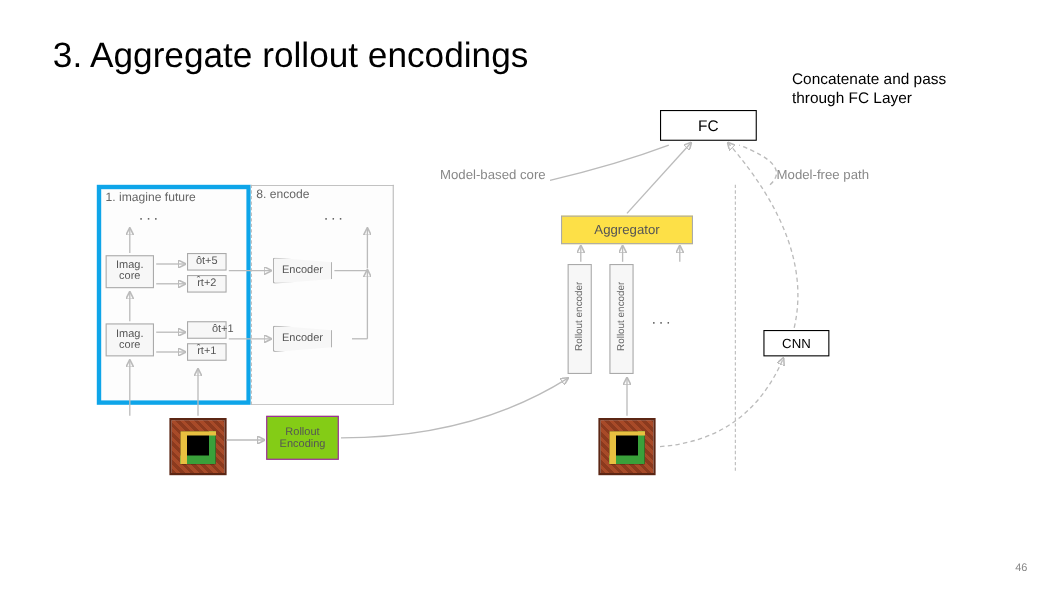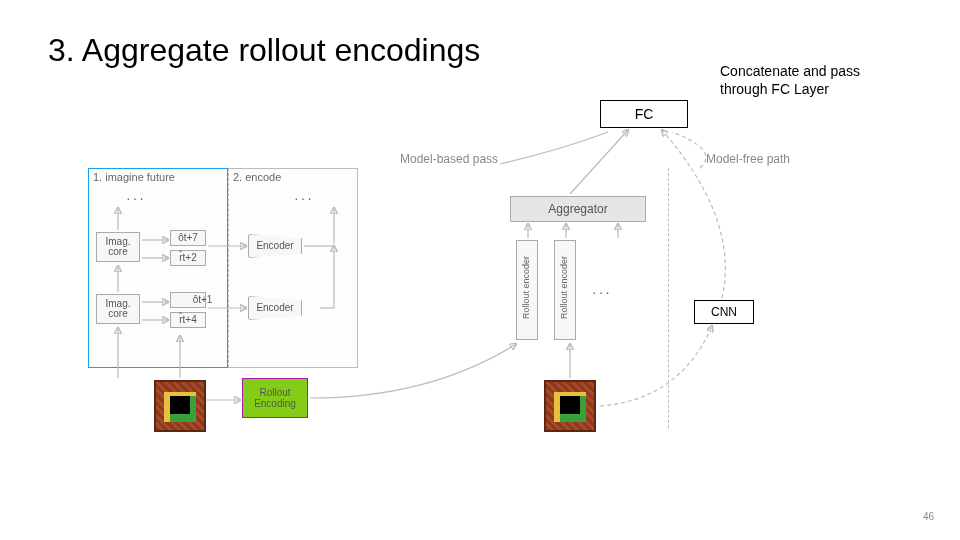--- a/index.html
+++ b/index.html
@@ -59,21 +59,21 @@
     font-size: 10px;
     color: #888;
   }
   
   .panel1 {
     position: absolute;
     top: 168px;
     left: 88px;
     width: 140px;
     height: 200px;
-    border: 1px solid #0ea5e9;
+    border: 4px solid #0ea5e9;
     background: #fdfdfd;
   }
   .panel1-title {
     position: absolute;
     top: 2px; left: 4px;
     font-size: 11px;
     color: #666;
   }
   .panel2 {
     position: absolute;
@@ -120,24 +120,24 @@
     background: #84cc16;
     font-size: 10px;
     color: #555;
     display: flex; align-items: center; justify-content: center;
     text-align: center;
   }
   .agg-box {
     position: absolute;
     top: 196px;
     left: 510px;
-    width: 136px;
+    width: 120px;
     height: 26px;
     border: 1px solid #aaa;
-    background: #e5e5e5;
+    background: #fde047;
     font-size: 12px;
     color: #555;
     text-align: center;
     line-height: 24px;
   }
   .vert-rollout {
     position: absolute;
     width: 22px;
     height: 100px;
     border: 1px solid #aaa;
@@ -213,51 +213,51 @@
 
 <div class="fc-box">FC</div>
 <div class="caption">Concatenate and pass through FC Layer</div>
 <div class="cnn-box">CNN</div>
 <div class="page-num">46</div>
 
 <div class="panel1">
   <div class="panel1-title">1. imagine future</div>
 </div>
 <div class="panel2">
-  <div class="panel2-title">2. encode</div>
+  <div class="panel2-title">8. encode</div>
 </div>
 
 <div class="small-box imag-core1">Imag.
 core</div>
 <div class="small-box imag-core2">Imag.
 core</div>
 
-<div class="small-box obs1">ôt+7</div>
+<div class="small-box obs1">ôt+5</div>
 <div class="small-box rew1">r̂t+2</div>
 <div class="small-box obs2">ôt+1</div>
-<div class="small-box rew2">r̂t+4</div>
+<div class="small-box rew2">r̂t+1</div>
 
 <div class="small-box trap encoder1">Encoder</div>
 <div class="small-box trap encoder2">Encoder</div>
 
 <div class="rollout-enc">Rollout
 Encoding</div>
 
 <div class="agg-box">Aggregator</div>
 
 <div class="vert-rollout vr1"></div>
 <div class="vert-label vl1">Rollout encoder</div>
 <div class="vert-rollout vr2"></div>
 <div class="vert-label vl2">Rollout encoder</div>
 
 <span class="dots dots1">···</span>
 <span class="dots dots2">···</span>
 <span class="dots dots3">···</span>
 
-<span class="path-label mb-path">Model-based pass</span>
+<span class="path-label mb-path">Model-based core</span>
 <span class="path-label mf-path">Model-free path</span>
 
 <div class="dashed-v"></div>
 
 <div class="thumb thumb1"></div>
 <div class="thumb thumb2"></div>
 
 <svg class="arrows">
   <defs>
     <marker id="ah" markerWidth="6" markerHeight="6" refX="5" refY="3" orient="auto">

